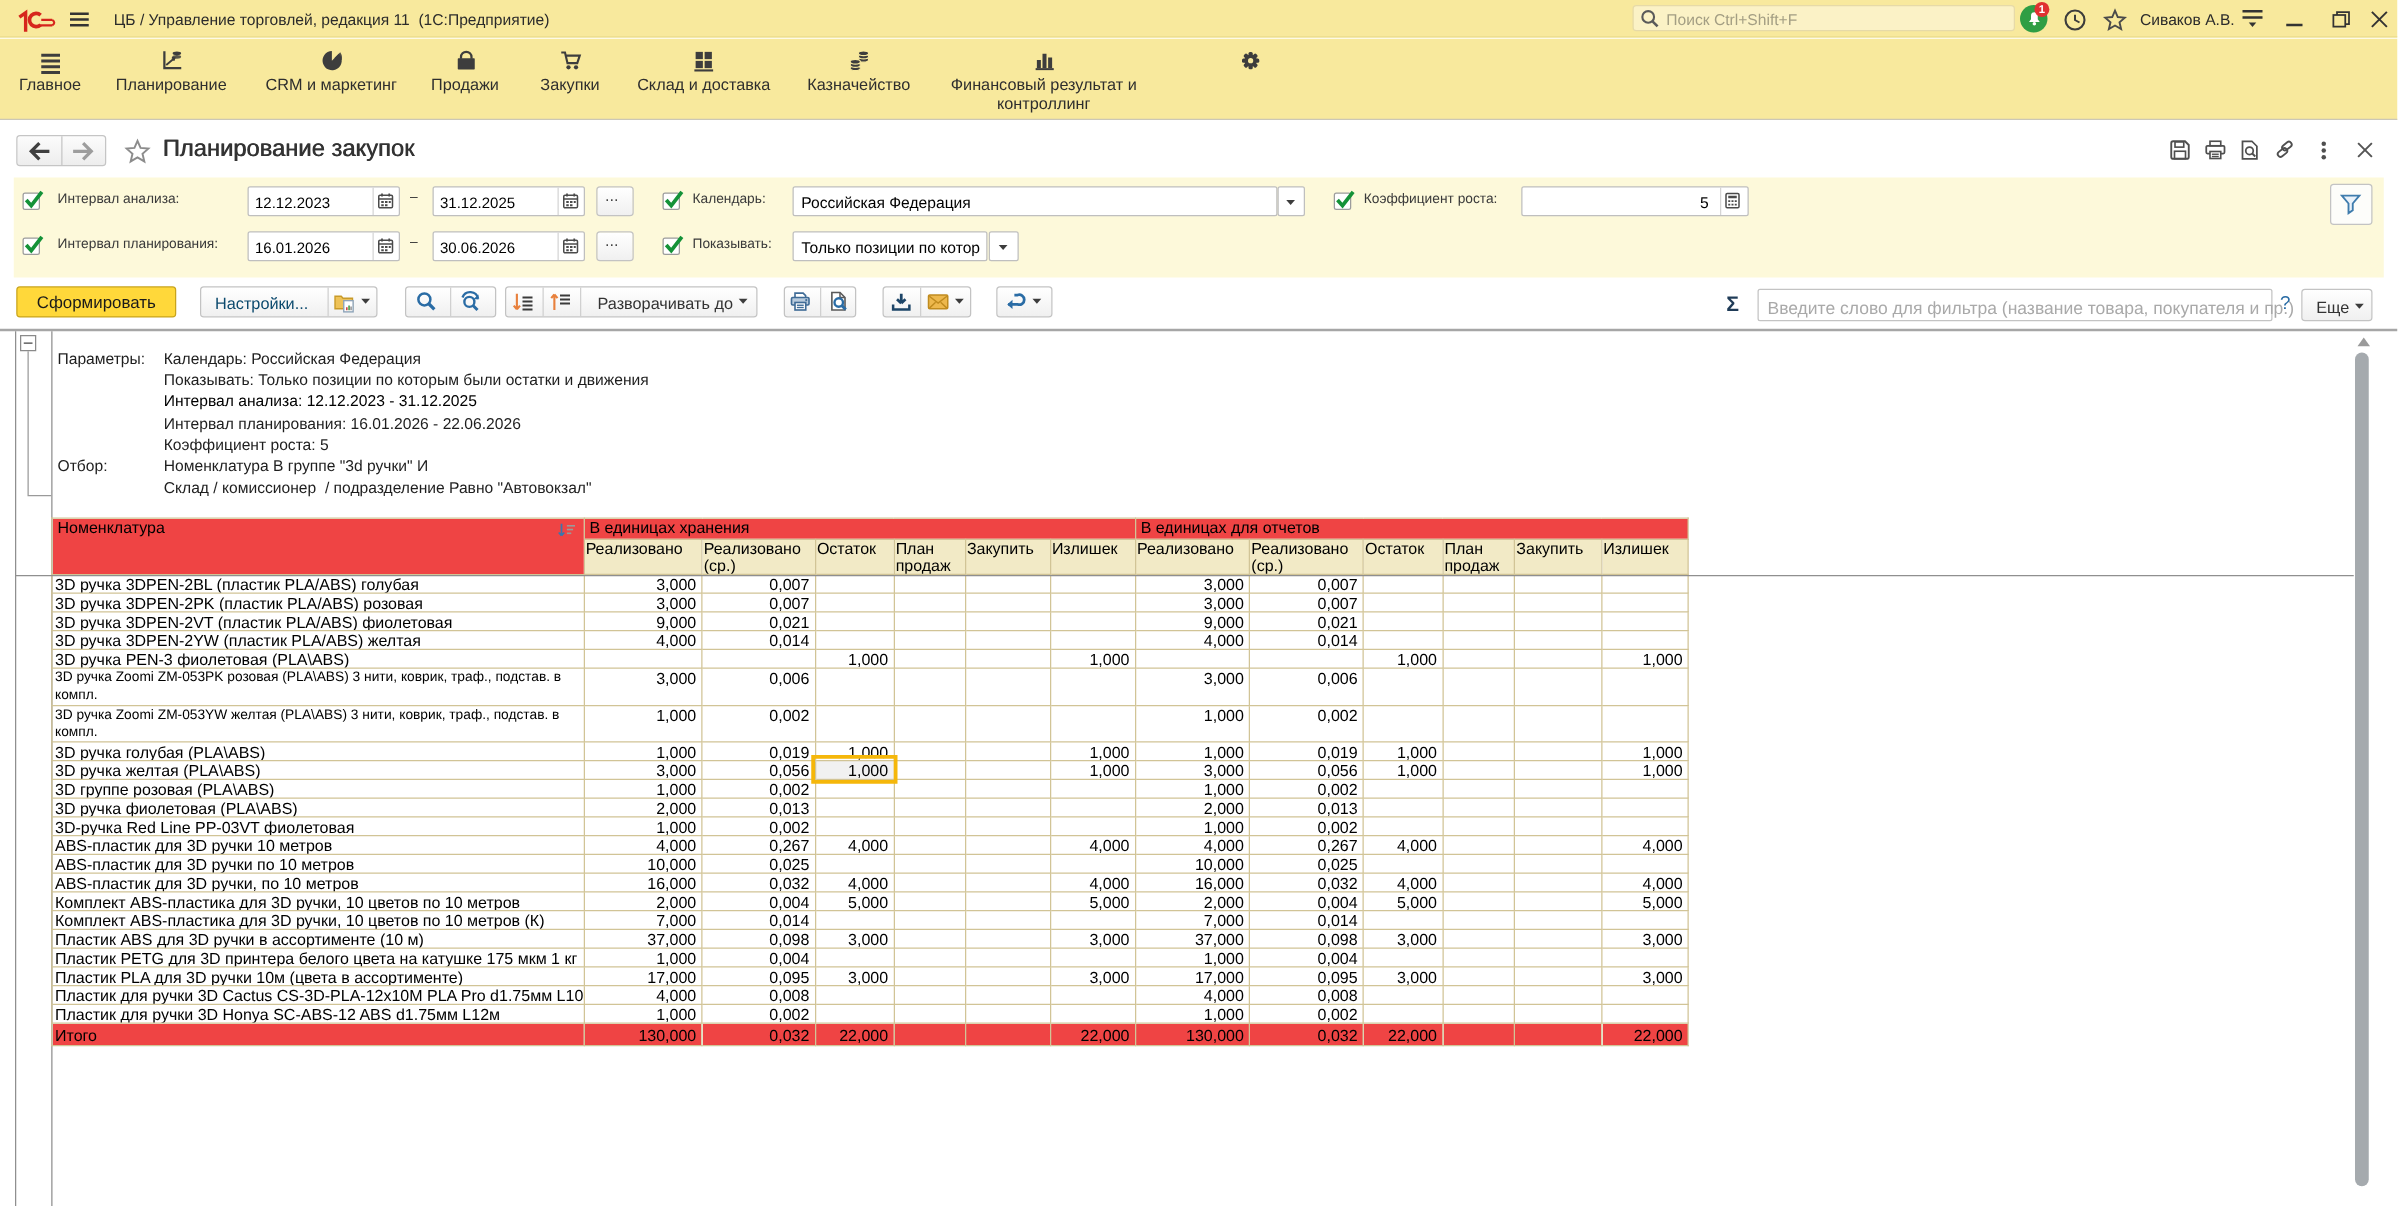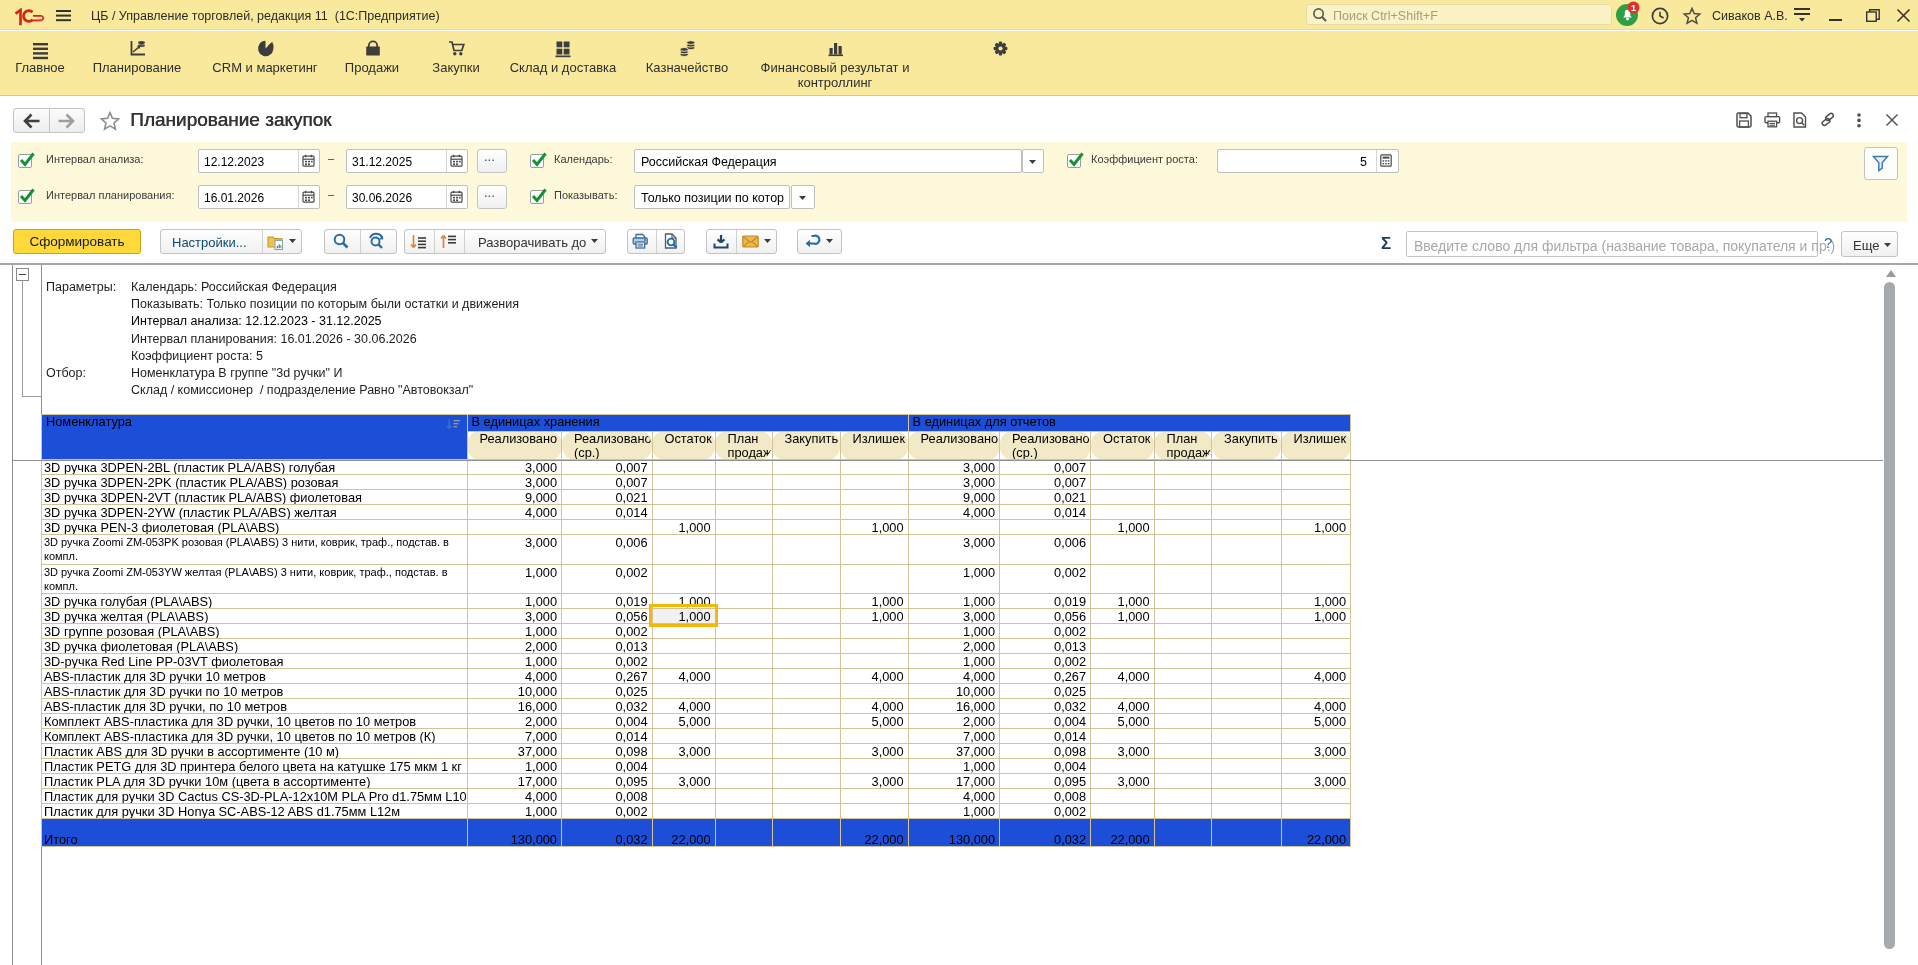--- a/index.html
+++ b/index.html
@@ -6,27 +6,27 @@
   font-family:"Liberation Sans", sans-serif; }
 .abs { position:absolute; }
 #page { position:relative; width:1918px; height:965px; }
 .lbl { position:absolute; font-size:11px; color:#3a3a3a; white-space:nowrap; }
 .inp { position:absolute; background:#fff; border:1px solid #bfbfbf; border-radius:2px; font-size:12px; color:#000; }
 .btn { position:absolute; background:linear-gradient(#ffffff,#f0f0f0); border:1px solid #c3c3c3; border-radius:3px; }
 .ck  { position:absolute; width:14px; height:14px; background:#fff; border:1px solid #9c9c9c; border-radius:2px; }
 table.rep { position:absolute; left:41px; top:414px; border-collapse:collapse; table-layout:fixed; width:1310px; }
 table.rep td { border:1px solid #d1c496; font-size:12.8px; color:#000; padding:0 4px 0 2px;
   overflow:hidden; white-space:nowrap; vertical-align:top; line-height:13px; }
-table.rep td.h2 { line-height:13.9px; background:#f2eac6; padding-left:12px;border-radius:13px; }
+table.rep td.h2 { line-height:13.9px; background:#f2eac6; padding-left:1px; }
 table.rep td .wrap2 { line-height:14.0px; font-size:11px; } table.rep td .wrap2 div { white-space:nowrap; overflow:hidden; }
 #selcell { background:#f1f1f1; }
-table.rep td.h { background:#1d4ed8; }
+table.rep td.h { background:#ef4444; }
 table.rep td.n { text-align:right; padding-right:4px; vertical-align:top; padding-top:1px; }
 table.rep td.name { vertical-align:top; padding-top:1px; }
-table.rep tr.tot td { padding-top:14px; }
+table.rep tr.tot td { padding-top:3px; }
 .ribl { position:absolute; font-size:13px; color:#2e2e2e; text-align:center; line-height:15.5px; white-space:nowrap; }
 
 </style></head><body>
 <div id="page">
 <div class="abs" style="left:0;top:0;width:1918px;height:30px;background:#f8e99d;border-bottom:1px solid #eadc8b"></div>
 <svg style="position:absolute;left:13px;top:5px;overflow:visible" width="42" height="24" viewBox="0 0 42 24">
       <path d="M2.5 8.7 L7.5 5.2 L7.5 20.3" fill="none" stroke="#d6261c" stroke-width="2.7"></path>
       <path d="M19.5 7.1 A5.3 5.3 0 1 0 19.5 14.9" fill="none" stroke="#d6261c" stroke-width="2.9"></path>
       <path d="M20 10.9 L28.8 10.9 M18.3 15.3 L28.8 15.3" fill="none" stroke="#d6261c" stroke-width="1.7"></path>
       <path d="M28.8 10.9 Q32 13.1 28.8 15.3" fill="none" stroke="#d6261c" stroke-width="1.7"></path>
@@ -392,21 +392,21 @@
 <div class="abs" style="left:12px;top:265px;width:1px;height:700px;background:#8f8f8f"></div>
 <div class="abs" style="left:41px;top:265px;width:1px;height:700px;background:#8f8f8f"></div>
 <div class="abs" style="left:16px;top:268px;width:13px;height:13px;background:#fff;border:1px solid #8a8a8a"></div>
 <div class="abs" style="left:19px;top:274px;width:7px;height:1px;background:#444"></div>
 <div class="abs" style="left:22px;top:281px;width:1px;height:115px;background:#9a9a9a"></div>
 <div class="abs" style="left:22px;top:396px;width:19px;height:1px;background:#9a9a9a"></div>
 <div class="abs" style="left:46px;top:280px;font-size:12.5px;color:#1e1e1e">Параметры:</div>
 <div class="abs" style="left:131px;top:280px;font-size:12.5px;color:#1e1e1e">Календарь: Российская Федерация</div>
 <div class="abs" style="left:131px;top:297.2px;font-size:12.5px;color:#1e1e1e">Показывать: Только позиции по которым были остатки и движения</div>
 <div class="abs" style="left:131px;top:314.4px;font-size:12.5px;color:#000000">Интервал анализа: 12.12.2023 - 31.12.2025</div>
-<div class="abs" style="left:131px;top:331.59999999999997px;font-size:12.5px;color:#1e1e1e">Интервал планирования: 16.01.2026 - 30.06.2026</div>
+<div class="abs" style="left:131px;top:331.59999999999997px;font-size:12.5px;color:#1e1e1e">Интервал планирования: 16.01.2026 - 22.06.2026</div>
 <div class="abs" style="left:131px;top:348.79999999999995px;font-size:12.5px;color:#1e1e1e">Коэффициент роста: 5</div>
 <div class="abs" style="left:46px;top:365.99999999999994px;font-size:12.5px;color:#1e1e1e">Отбор:</div>
 <div class="abs" style="left:131px;top:365.99999999999994px;font-size:12.5px;color:#1e1e1e">Номенклатура В группе "3d ручки" И</div>
 <div class="abs" style="left:131px;top:383.19999999999993px;font-size:12.5px;color:#1e1e1e">Склад / комиссионер&nbsp; / подразделение Равно "Автовокзал"</div>
 <table class="rep">
       <colgroup>
         <col style="width:425.5px">
         <col style="width:94.5px">
         <col style="width:90.5px">
         <col style="width:63px">

